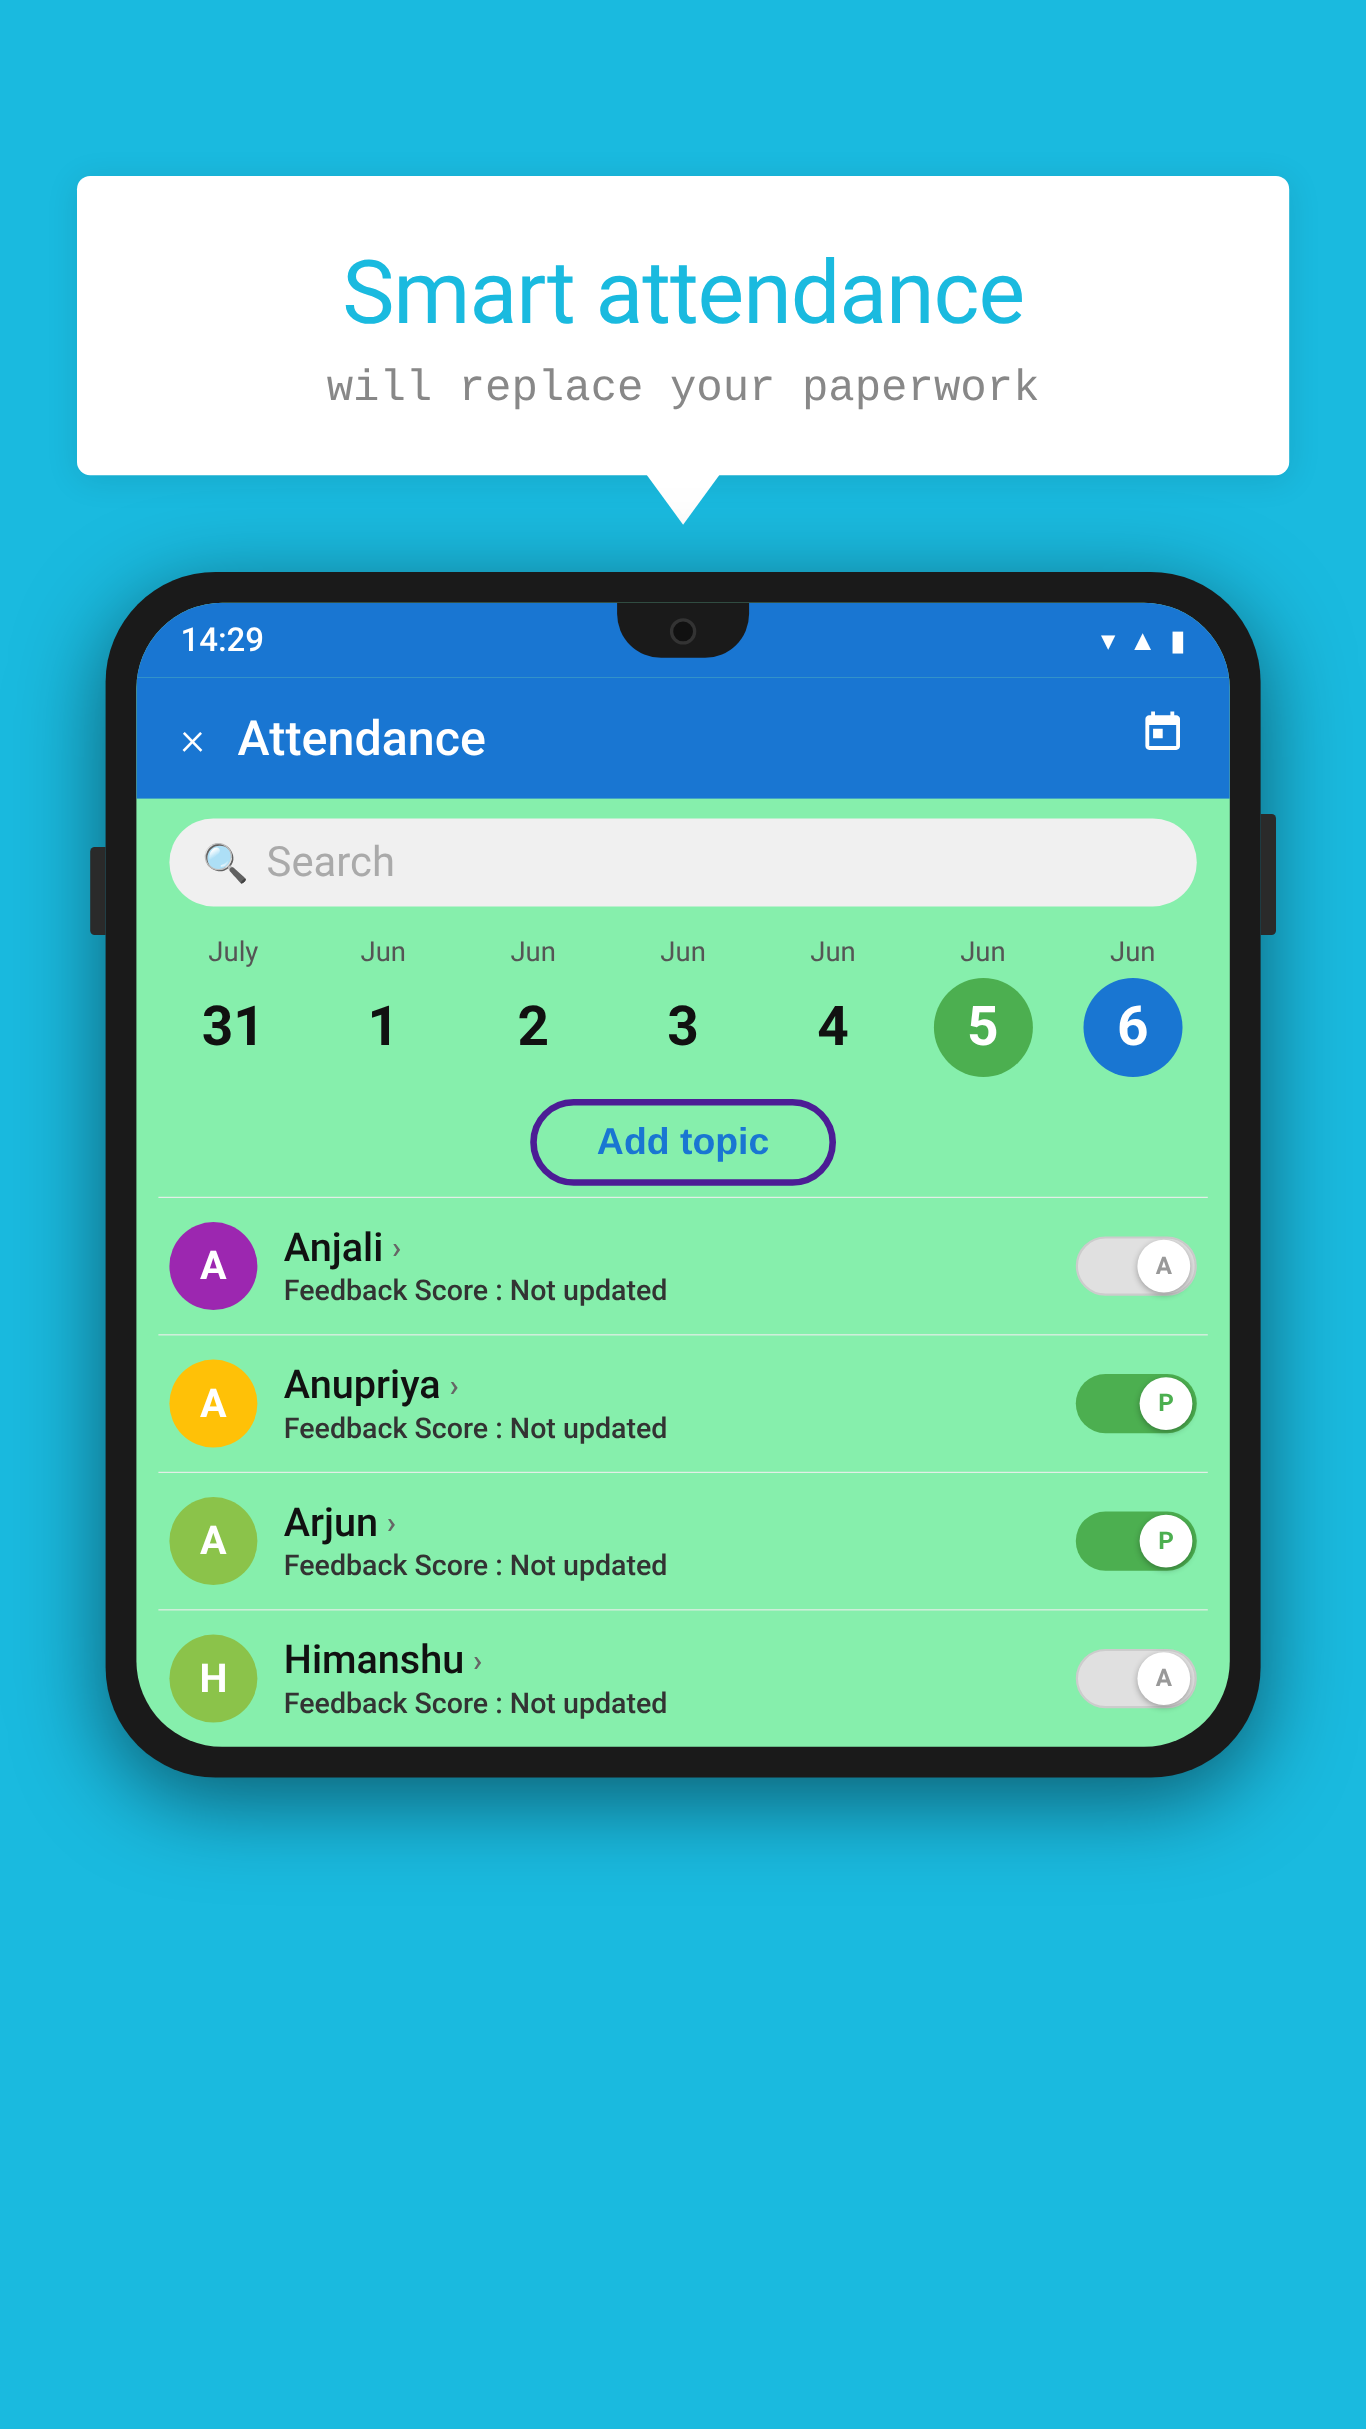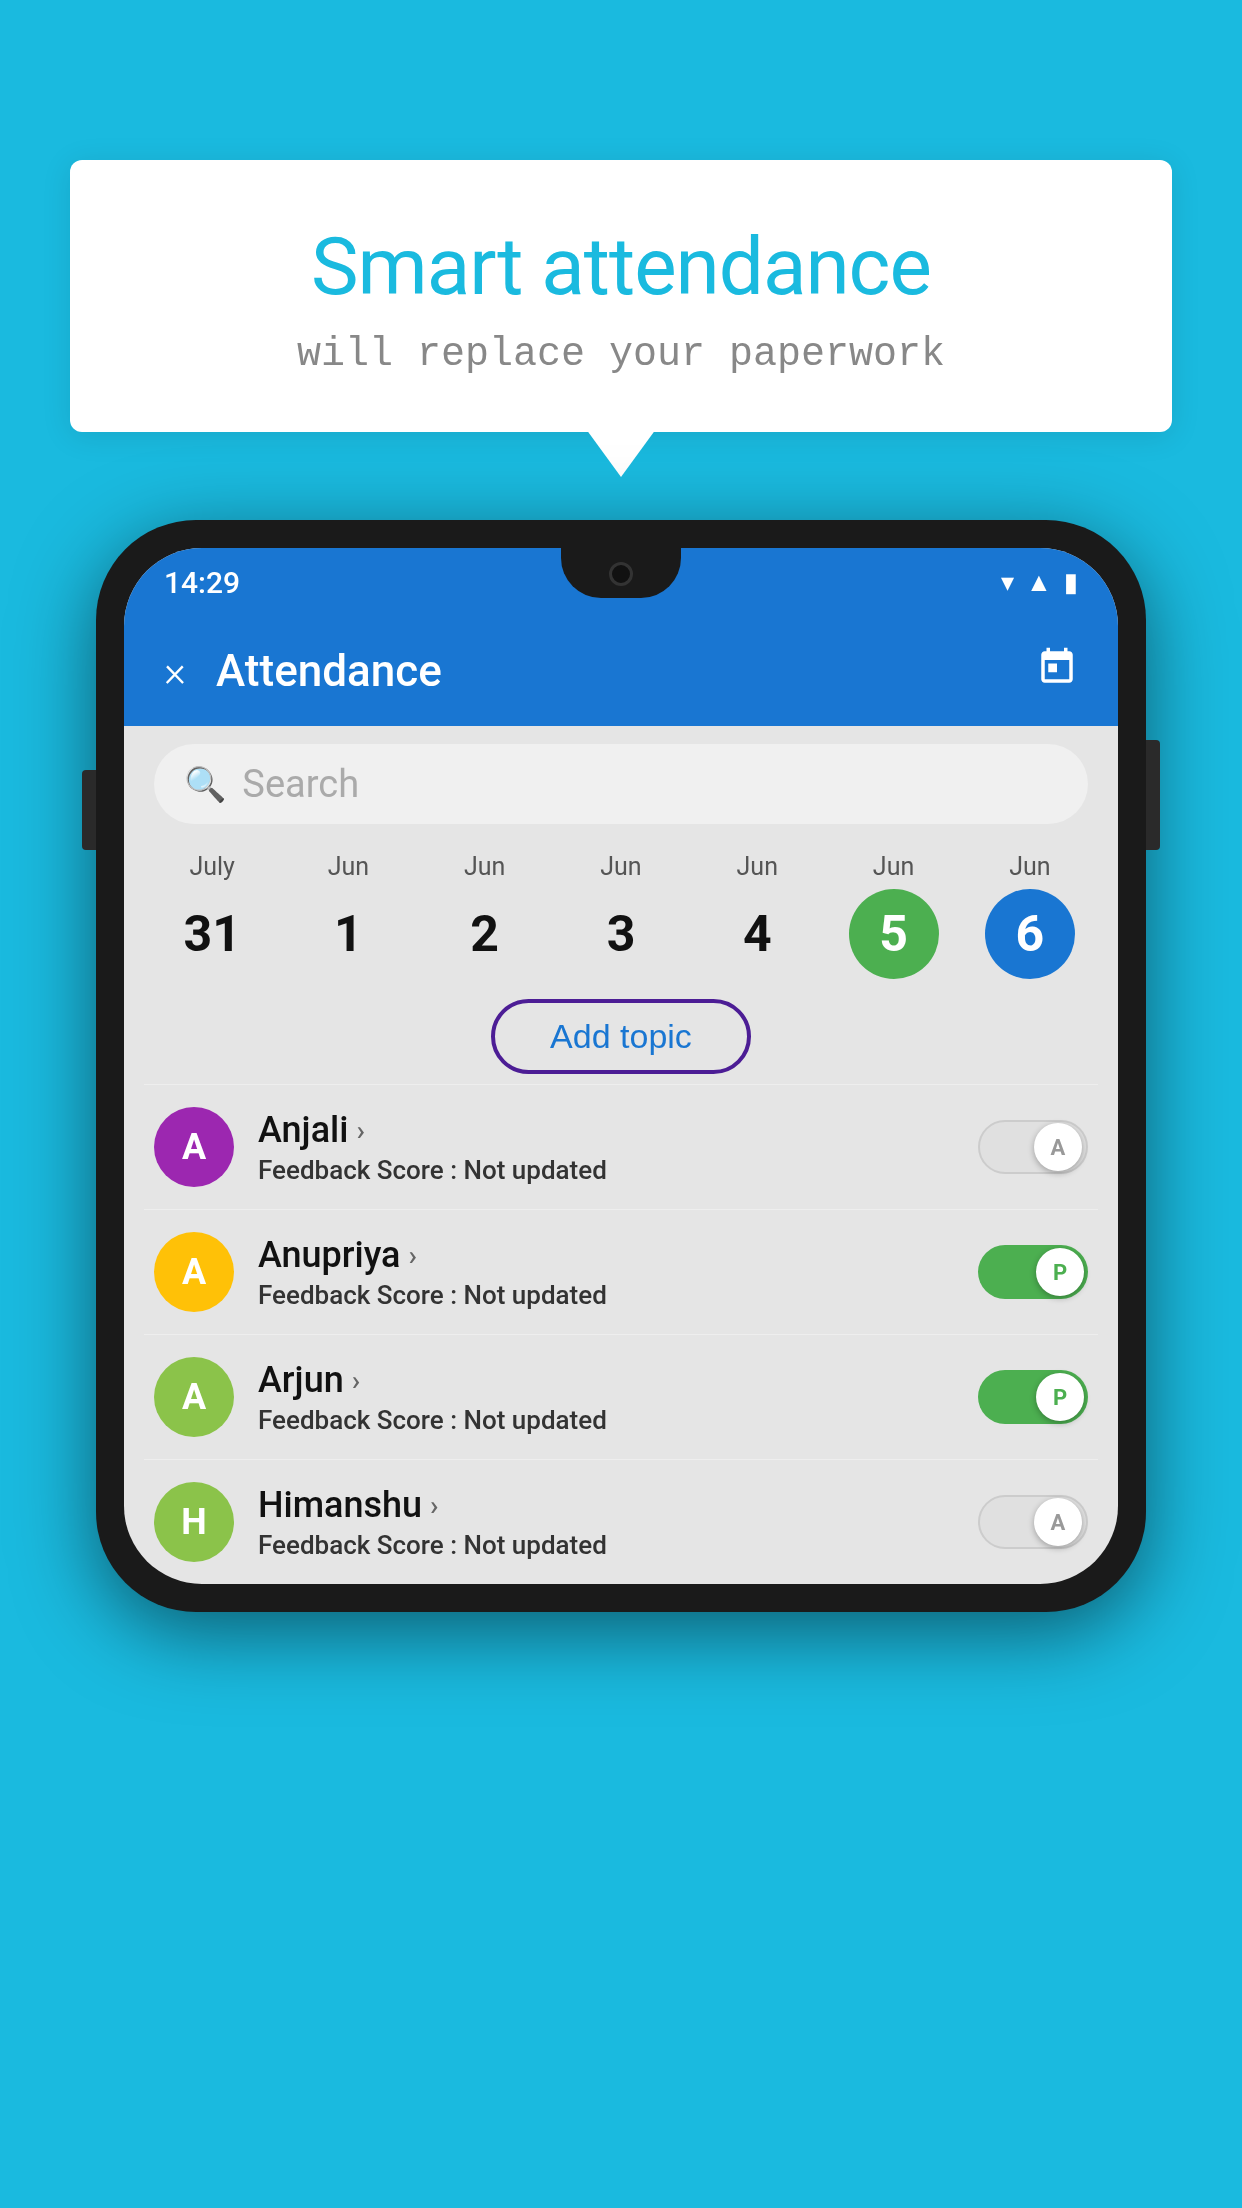--- a/index.html
+++ b/index.html
@@ -94,21 +94,21 @@
       position: absolute;
       right: -14px;
       top: 220px;
       width: 14px;
       height: 110px;
       background: #2a2a2a;
       border-radius: 0 4px 4px 0;
     }
 
     .phone-screen {
-      background: #e5e5e5;
+      background: #86efac;
       border-radius: 78px;
       overflow: hidden;
       position: relative;
     }
 
     
     .status-bar {
       background: #1976D2;
       height: 68px;
       display: flex;
@@ -259,28 +259,29 @@
       text-align: center;
       font-size: 32px;
       color: #333;
       padding: 12px 0;
     }
 
     
     .add-topic-btn {
       display: block;
       margin: 10px auto;
-      border: 4px solid #4c1d95;
+      border: 6px solid #4c1d95;
       border-radius: 50px;
       padding: 14px 55px;
       color: #1976D2;
       font-size: 34px;
       background: transparent;
       cursor: pointer;
       width: fit-content;
+      font-weight: bold;
     }
 
     
     .avg-feedback {
       text-align: center;
       font-size: 30px;
       color: #666;
       padding: 12px 0 18px;
     }
 

